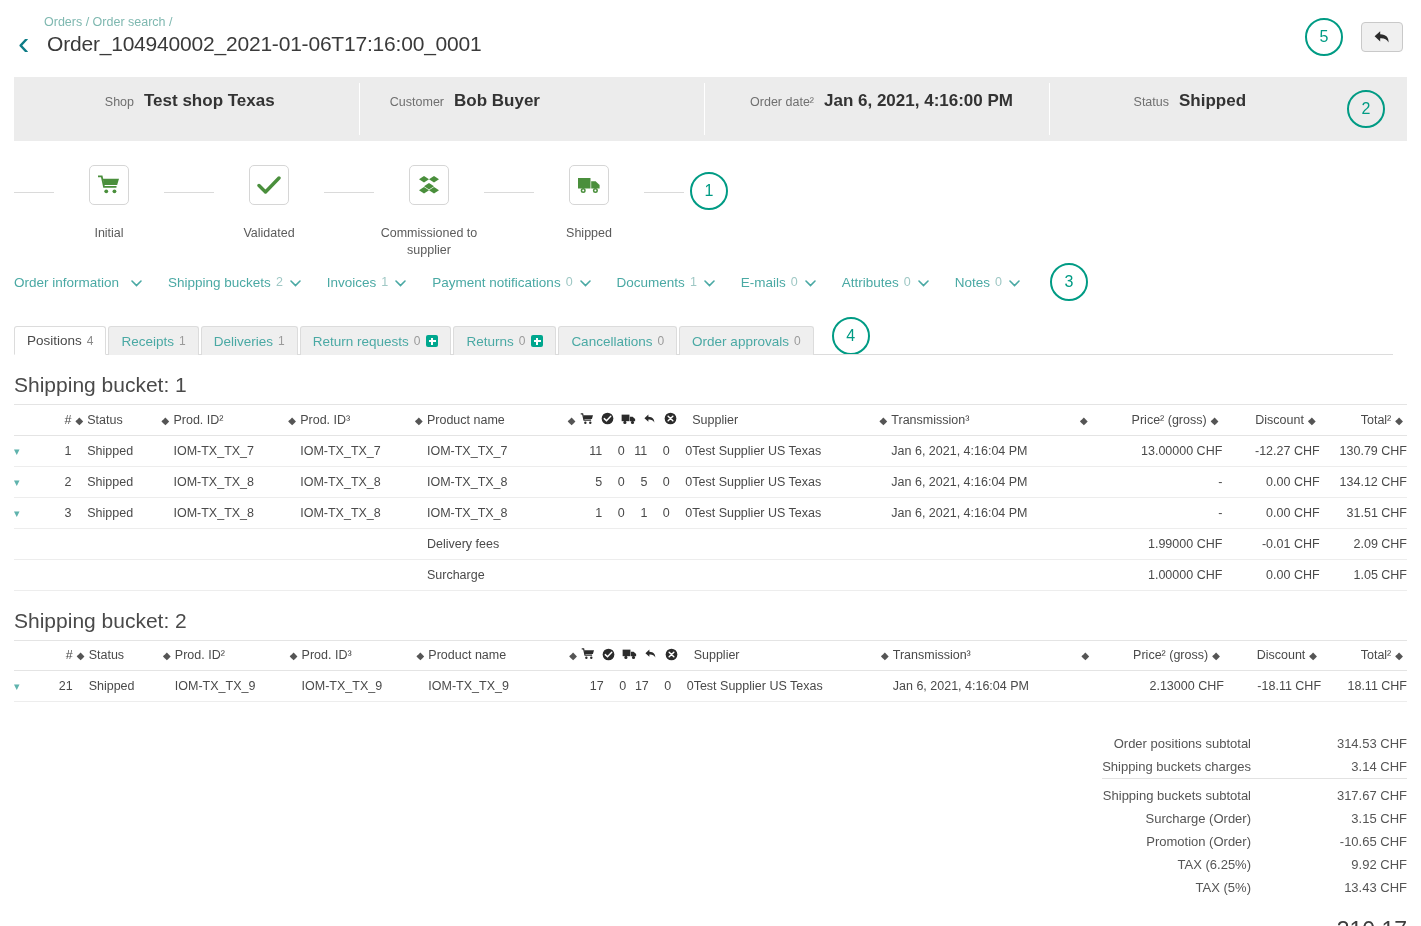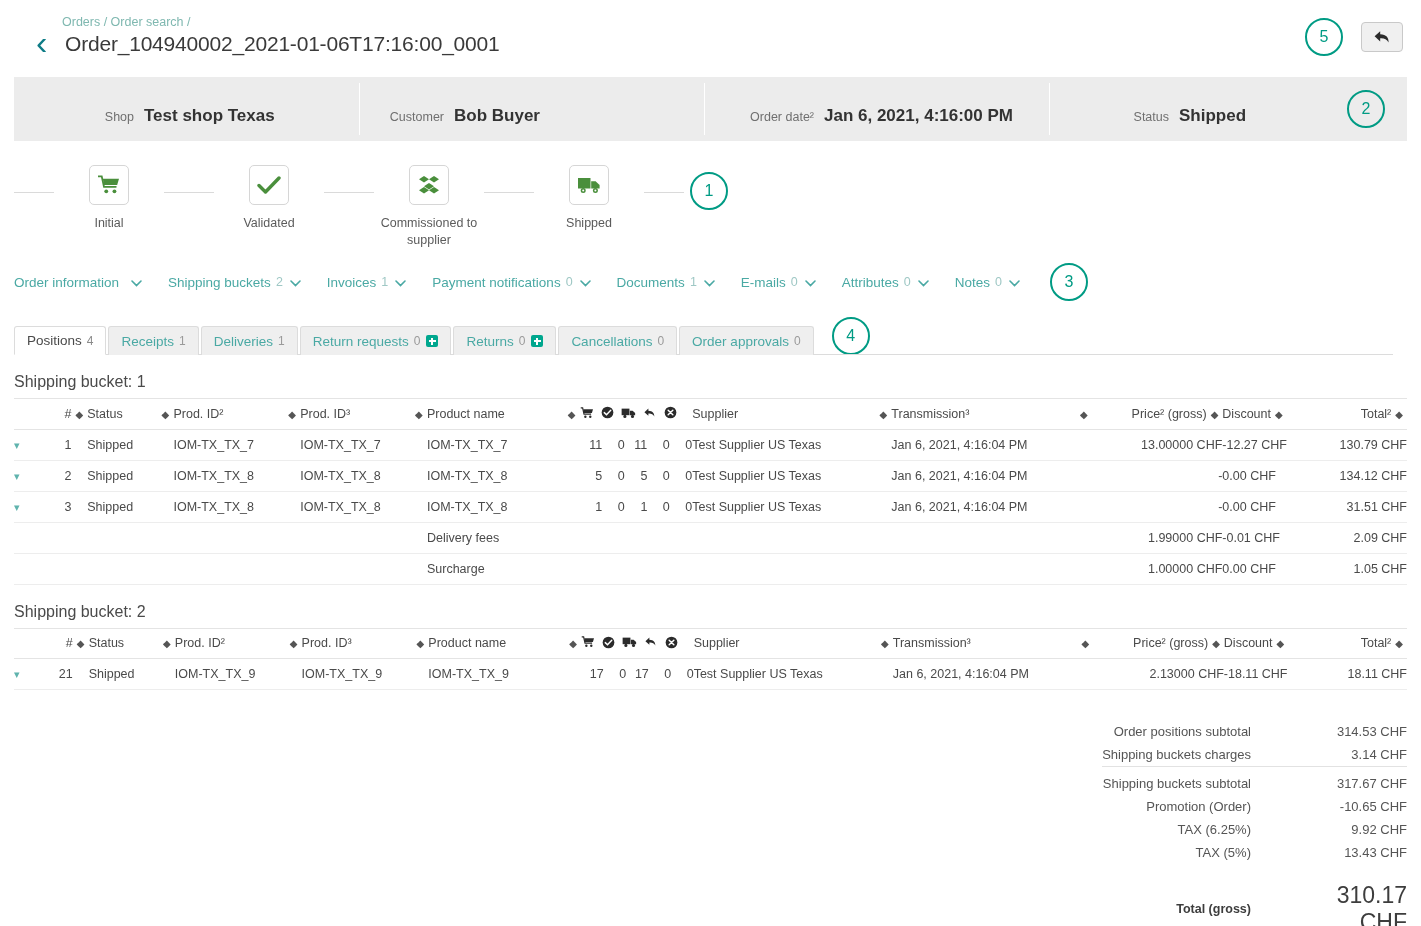--- a/index.html
+++ b/index.html
@@ -18,42 +18,42 @@
     width: 38px; height: 38px; border-radius: 50%;
     border: 2px solid #009b84;
     color: #009b84; font-size: 16px;
     display: flex; align-items: center; justify-content: center;
     background: transparent;
     flex: 0 0 auto;
   }
   .callout-abs { position: absolute; }
 
   
-  .header { padding: 14px 0 0 36px; position: relative; }
+  .header { padding: 14px 0 0 18px; position: relative; }
   .breadcrumb { font-size: 12.5px; color: #7fb8b0; margin-left: 26px; line-height: 16px; }
   .title-row { display: flex; align-items: center; margin-top: -1px; }
   .back-chevron {
     width: 26px; font-size: 34px; line-height: 34px; color: #0e7c86;
     font-weight: 400; margin-right: 3px; margin-top: -4px; cursor: pointer;
   }
   .page-title { font-size: 21px; color: #3a3a3a; font-weight: 400; letter-spacing: -0.2px; }
 
   .topright { position: absolute; right: 18px; top: 18px; display: flex; align-items: center; gap: 18px; }
   .back-btn {
     width: 42px; height: 30px; border: 1px solid #c9c9c9; border-radius: 4px;
     background: #f0f0f0; display: flex; align-items: center; justify-content: center;
     cursor: pointer;
   }
 
   
   .infobar {
     margin: 18px 14px 0 14px; background: #ececec; height: 64px;
     display: flex; position: relative;
   }
-  .infocell { display: flex; align-items: flex-start; padding-top: 28px; position: relative; }
+  .infocell { display: flex; align-items: flex-start; padding-top: 13px; position: relative; }
   .infocell + .infocell::before {
     content: ""; position: absolute; left: 0; top: 6px; bottom: 6px; width: 1px; background: #ffffff;
   }
   .c1 { width: 345px; }
   .c2 { width: 345px; }
   .c3 { width: 345px; }
   .c4 { flex: 1; }
   .kv { display: flex; align-items: baseline; font-size: 13px; line-height: 22px; }
   .kv .k { color: #6f6f6f; text-align: right; font-size: 12.5px; }
   .kv .v { color: #333; font-weight: bold; margin-left: 10px; font-size: 17px; }
@@ -67,21 +67,21 @@
 
   
   .stepper { display: flex; align-items: flex-start; margin: 24px 0 0 14px; height: 84px; }
   .seg-line { height: 1px; background: #dadada; width: 40px; margin-top: 27px; }
   .seg-line.long { width: 50px; }
   .step { width: 110px; display: flex; flex-direction: column; align-items: center; }
   .step-box {
     width: 40px; height: 40px; border: 1px solid #d6d6d6; border-radius: 5px; background: #fff;
     display: flex; align-items: center; justify-content: center;
   }
-  .step-label { margin-top: 10px; font-size: 12.5px; color: #5b5b5b; text-align: center; line-height: 17px; }
+  .step-label { margin-top: 20px; font-size: 12.5px; color: #5b5b5b; text-align: center; line-height: 17px; }
   .stepper .callout { margin-top: 7px; margin-left: 6px; }
 
   
   .dropnav { display: flex; align-items: center; margin: 14px 0 0 14px; gap: 0; }
   .dropitem {
     display: flex; align-items: center; font-size: 13.5px; color: #4aa9a4;
     margin-right: 26px; cursor: pointer; white-space: nowrap;
   }
   .dropitem .cnt { color: #9fc8c5; margin-left: 5px; font-size: 12.5px; }
   .chev { margin-left: 7px; display: inline-block; }
@@ -106,21 +106,21 @@
     margin-left: 6px; position: relative;
   }
   .plusico::before, .plusico::after {
     content: ""; position: absolute; background: #fff;
   }
   .plusico::before { left: 2.5px; right: 2.5px; top: 5px; height: 2px; }
   .plusico::after { top: 2.5px; bottom: 2.5px; left: 5px; width: 2px; }
   .tabs .callout { margin-left: 16px; margin-bottom: 0px; }
 
   
-  .bucket-title { font-size: 16px; color: #4a4a4a; margin: 18px 0 7px 14px; font-weight: 400; }
+  .bucket-title { font-size: 21px; color: #4a4a4a; margin: 18px 0 7px 14px; font-weight: 400; }
   table.grid { width: 1393px; margin-left: 14px; border-collapse: collapse; font-size: 12.5px; }
   table.grid th {
     font-weight: normal; color: #4a4a4a; font-size: 12.5px; padding: 7px 0 7px 0;
     border-top: 1px solid #e4e4e4; border-bottom: 1px solid #e4e4e4; background: #fff;
     white-space: nowrap; vertical-align: middle;
   }
   table.grid td {
     padding: 8px 0; border-bottom: 1px solid #ededed; color: #4a4a4a; vertical-align: middle;
     white-space: nowrap;
   }
@@ -130,21 +130,21 @@
   .col-exp { width: 34px; }
   .col-num { width: 34px; text-align: right; }
   .col-sort { width: 16px; }
   .col-status { width: 76px; }
   .col-pid { width: 118px; }
   .col-name { width: 150px; }
   .col-q { width: 23px; text-align: right; }
   .col-supplier { width: 196px; }
   .col-trans { width: 196px; }
   .col-price { width: 140px; text-align: right; }
-  .col-disc { width: 105px; text-align: left; }
+  .col-disc { width: 105px; text-align: right; }
   .col-total { width: 92px; text-align: right; }
   .chevdown { color: #5fb3ad; font-size: 11px; cursor: pointer; }
   .prodlink { color: #1b9e93; cursor: pointer; }
   .iconhdr { display: inline-flex; align-items: center; gap: 7px; margin-right: 6px; }
   .pad-l { padding-left: 8px; }
 
   
   .totals { margin: 30px 14px 0 0; display: flex; justify-content: flex-end; }
   .totals table { border-collapse: collapse; font-size: 13px; }
   .totals td { padding: 4px 0; color: #555; }
@@ -654,20 +654,24 @@
       </tr>
       <tr>
         <td class="lbl">Shipping buckets charges</td>
         <td class="val">3.14 CHF</td>
       </tr>
       <tr class="sep">
         <td class="lbl">Shipping buckets subtotal</td>
         <td class="val">317.67 CHF</td>
       </tr>
       <tr>
+        <td class="lbl">Surcharge (Order)</td>
+        <td class="val">3.15 CHF</td>
+      </tr>
+      <tr>
         <td class="lbl">Promotion (Order)</td>
         <td class="val">-10.65 CHF</td>
       </tr>
       <tr>
         <td class="lbl">TAX (6.25%)</td>
         <td class="val">9.92 CHF</td>
       </tr>
       <tr>
         <td class="lbl">TAX (5%)</td>
         <td class="val">13.43 CHF</td>

